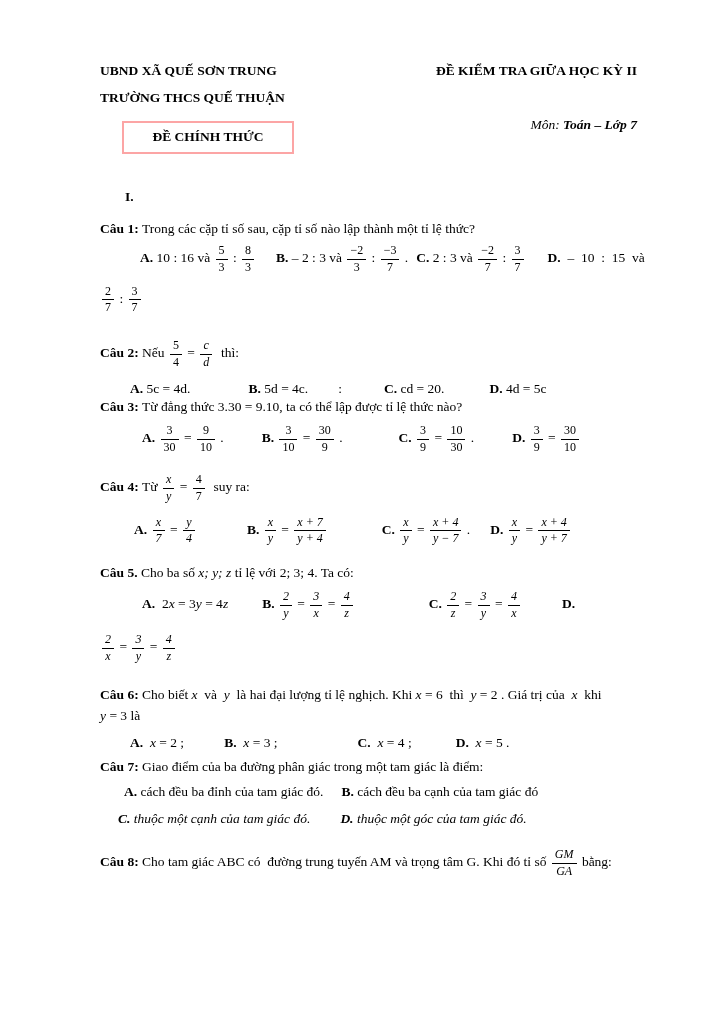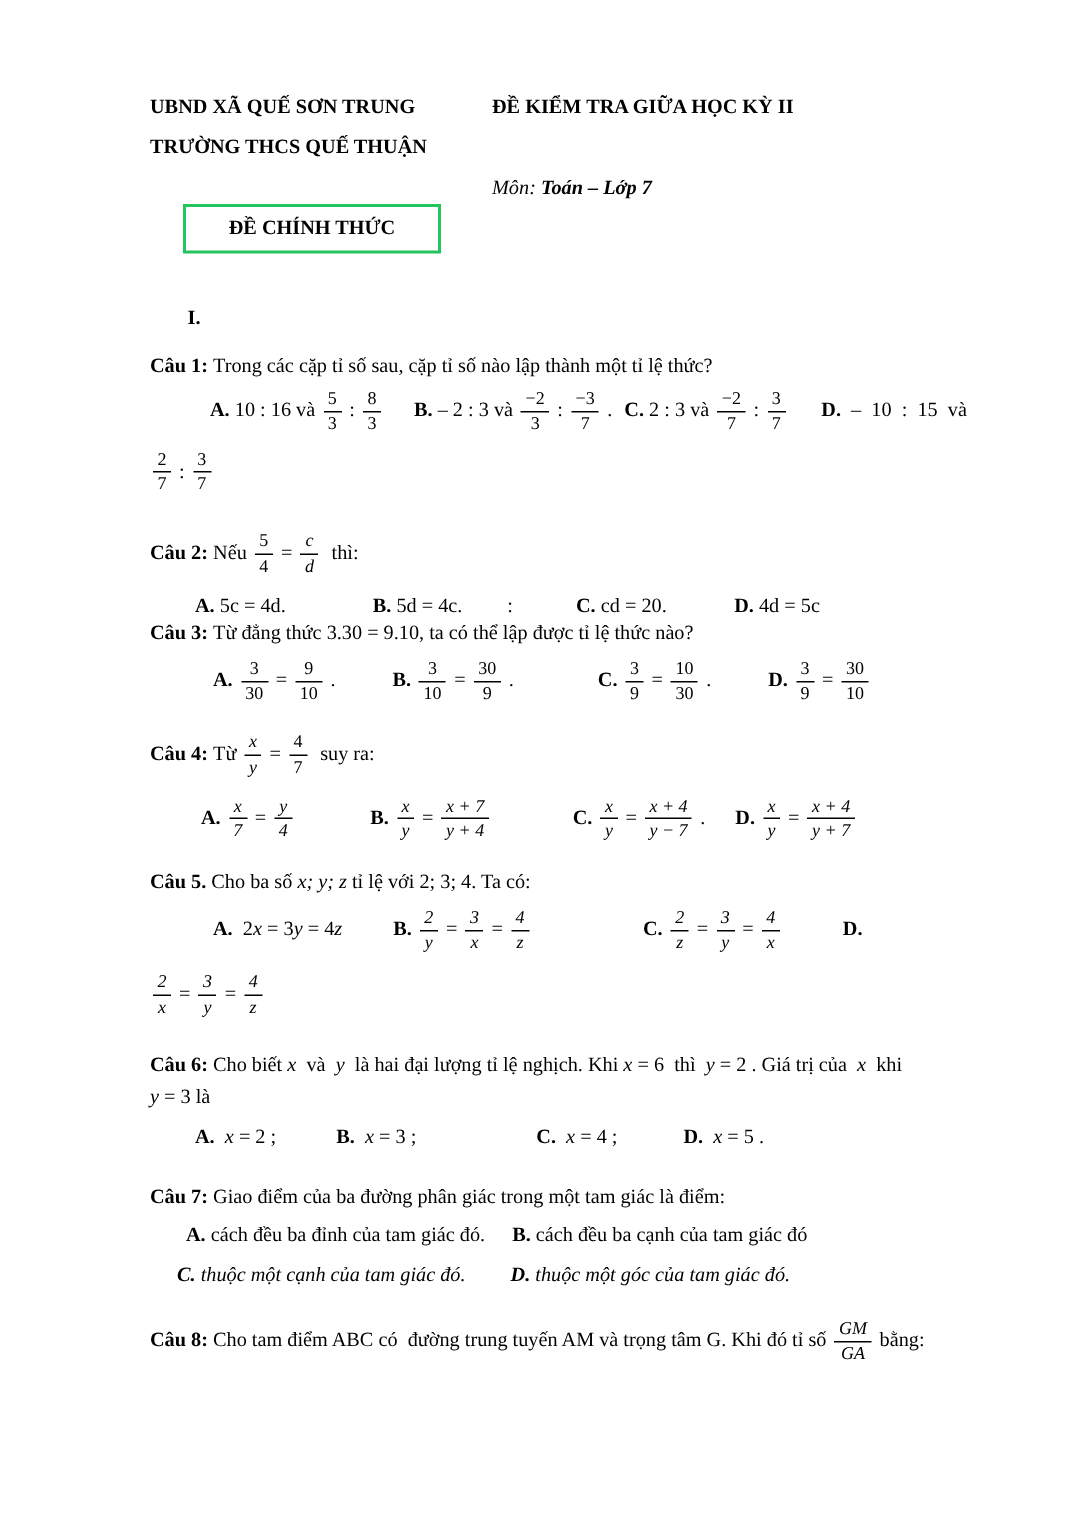--- a/index.html
+++ b/index.html
@@ -10,24 +10,24 @@
     background:#ffffff; color:#000;
     font-family:"Liberation Serif","DejaVu Serif",serif;
     font-size:13.5px; line-height:1.35;
     padding:62px 88px 20px 100px;
     overflow:hidden;
   }
   .bold { font-weight:bold; }
   .ital { font-style:italic; }
   .hrow { display:flex; margin-bottom:9px; }
   .hleft { width:228px; flex:none; }
-  .hright { flex:1; text-align:left; }
+  .hright { flex:1; text-align:right; }
   .official-box {
-    border:2px solid #22c55e; width:172px;
-    margin-left:22px; margin-top:20px;
+    border:2px solid #fca5a5; width:172px;
+    margin-left:22px; margin-top:5px;
     padding:5px 11px; text-align:center; font-weight:bold;
   }
   .subline { margin-bottom:16px;font-style:italic; }
   .section { display:flex; margin-top:34px; }
   .sec-num { width:45px; margin-left:25px; font-weight:bold; flex:none; }
   .sec-body { flex:1; white-space:pre-wrap; }
   .line { white-space:pre; }
   .frac {
     display:inline-block; vertical-align:middle; text-align:center;
     font-size:12px; line-height:1.15; margin:2px 2px;
@@ -85,23 +85,23 @@
       <div class="question" style="margin-top: 16px;">
         <div class="line"><span class="bold">Câu 5. </span><span class="txt">Cho ba số </span><span class="ital">x; y; z</span><span class="txt"> tỉ lệ với 2; 3; 4. Ta có:</span></div>
         <div class="line" style="padding-left: 42px; margin-top: 6px;"><span class="bold">A.</span><span class="txt">  2</span><span class="ital">x</span><span class="txt"> = 3</span><span class="ital">y</span><span class="txt"> = 4</span><span class="ital">z</span><span class="gap" style="width: 34px;"></span><span class="bold">B.</span><span class="txt"> </span><span class="frac it"><span class="num">2</span><span class="den">y</span></span><span class="txt"> = </span><span class="frac it"><span class="num">3</span><span class="den">x</span></span><span class="txt"> = </span><span class="frac it"><span class="num">4</span><span class="den">z</span></span><span class="gap" style="width: 74px;"></span><span class="bold">C.</span><span class="txt"> </span><span class="frac it"><span class="num">2</span><span class="den">z</span></span><span class="txt"> = </span><span class="frac it"><span class="num">3</span><span class="den">y</span></span><span class="txt"> = </span><span class="frac it"><span class="num">4</span><span class="den">x</span></span><span class="gap" style="width: 40px;"></span><span class="bold">D.</span></div>
         <div class="line" style="margin-top: 8px;"><span class="frac it"><span class="num">2</span><span class="den">x</span></span><span class="txt"> = </span><span class="frac it"><span class="num">3</span><span class="den">y</span></span><span class="txt"> = </span><span class="frac it"><span class="num">4</span><span class="den">z</span></span></div>
       </div>
       <div class="question" style="margin-top: 20px;">
         <div class="line"><span class="bold">Câu 6: </span><span class="txt">Cho biết </span><span class="ital">x</span><span class="txt">  và  </span><span class="ital">y</span><span class="txt">  là hai đại lượng tỉ lệ nghịch. Khi </span><span class="ital">x</span><span class="txt"> = 6  thì  </span><span class="ital">y</span><span class="txt"> = 2 . Giá trị của  </span><span class="ital">x</span><span class="txt">  khi</span></div>
         <div class="line" style="margin-top: 3px;"><span class="ital">y</span><span class="txt"> = 3 là</span></div>
         <div class="line" style="padding-left: 30px; margin-top: 9px;"><span class="bold">A.</span><span class="txt">  </span><span class="ital">x</span><span class="txt"> = 2 ;</span><span class="gap" style="width: 40px;"></span><span class="bold">B.</span><span class="txt">  </span><span class="ital">x</span><span class="txt"> = 3 ;</span><span class="gap" style="width: 80px;"></span><span class="bold">C.</span><span class="txt">  </span><span class="ital">x</span><span class="txt"> = 4 ;</span><span class="gap" style="width: 44px;"></span><span class="bold">D.</span><span class="txt">  </span><span class="ital">x</span><span class="txt"> = 5 .</span></div>
       </div>
-      <div class="question" style="margin-top: 22px;">
+      <div class="question" style="margin-top: 6px;">
         <div class="line"><span class="bold">Câu 7: </span><span class="txt">Giao điểm của ba đường phân giác trong một tam giác là điểm:</span></div>
         <div class="line" style="padding-left: 24px; margin-top: 7px;"><span class="bold">A.</span><span class="txt"> cách đều ba đỉnh của tam giác đó.</span><span class="gap" style="width: 18px;"></span><span class="bold">B.</span><span class="txt"> cách đều ba cạnh của tam giác đó</span></div>
         <div class="line" style="padding-left: 18px; margin-top: 8px; font-style: italic;"><span class="bold">C.</span><span class="txt"> thuộc một cạnh của tam giác đó.</span><span class="gap" style="width: 30px;"></span><span class="bold">D.</span><span class="txt"> thuộc một góc của tam giác đó.</span></div>
       </div>
       <div class="question" style="margin-top: 18px;">
-        <div class="line"><span class="bold">Câu 8: </span><span class="txt">Cho tam điểm ABC có  đường trung tuyến AM và trọng tâm G. Khi đó tỉ số </span><span class="frac it"><span class="num">GM</span><span class="den">GA</span></span><span class="txt"> bằng:</span></div>
+        <div class="line"><span class="bold">Câu 8: </span><span class="txt">Cho tam giác ABC có  đường trung tuyến AM và trọng tâm G. Khi đó tỉ số </span><span class="frac it"><span class="num">GM</span><span class="den">GA</span></span><span class="txt"> bằng:</span></div>
       </div>
     </div>
 
 </div>
 
 </body></html>

